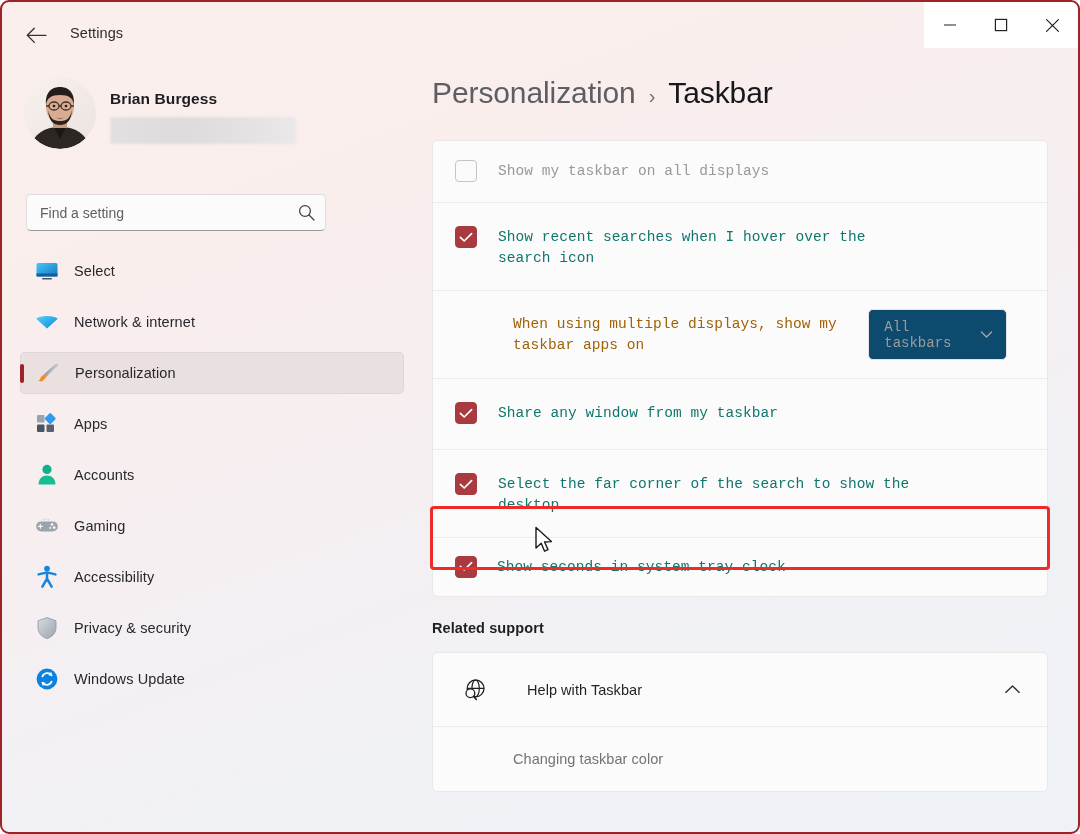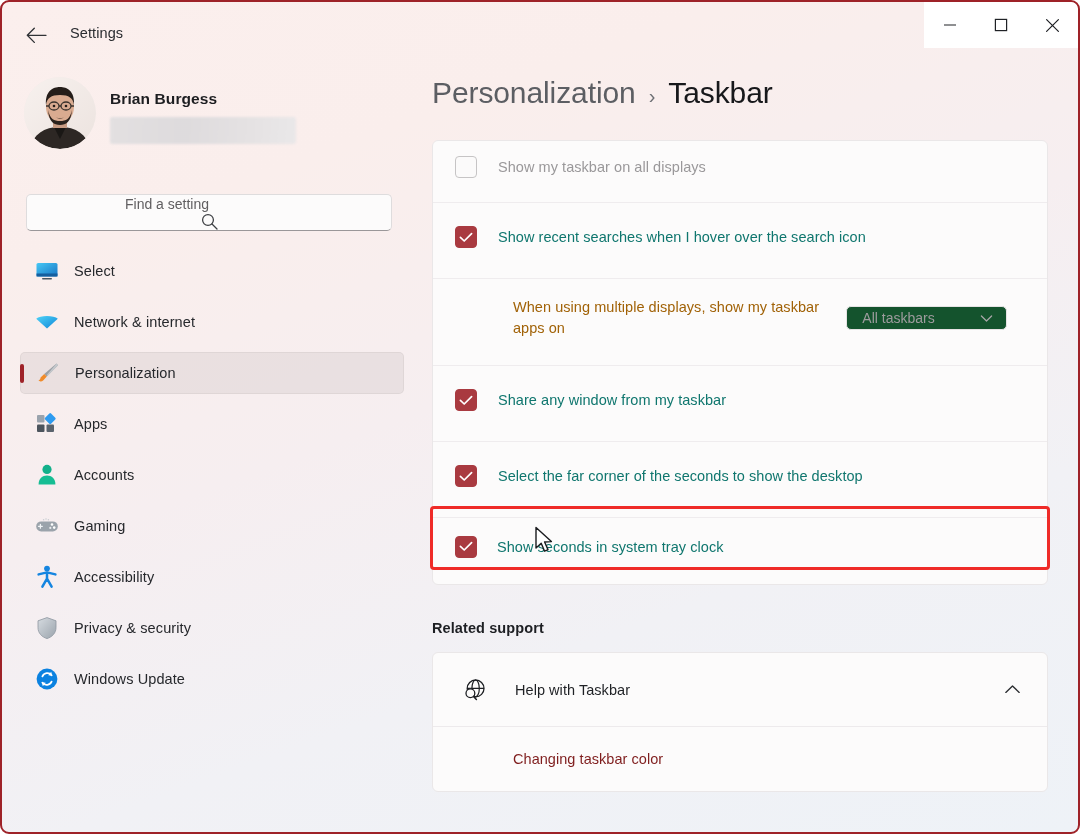--- a/index.html
+++ b/index.html
@@ -99,29 +99,28 @@
     width: 186px; height: 27px;
     border-radius: 2px;
     background: linear-gradient(95deg,#e2e0e1 0%,#dddbdd 40%,#e4e2e3 75%,#eae8e9 100%);
     filter: blur(1.1px);
     opacity: .95;
   }
 
   #search-box {
     position: absolute;
     left: 24px; top: 132px;
-    width: 366px; height: 37px;
+    width: 300px; height: 37px;
     background: #fcfbfb;
     border: 1px solid #dedcdd;
     border-bottom: 1px solid #9a9799;
     border-radius: 5px;
     display: flex;
     align-items: center;
     cursor: text;
-    flex-direction: column;
   }
   #search-input {
     flex: 1;
     border: none;
     outline: none;
     background: transparent;
     font-family: "Liberation Sans", sans-serif;
     font-size: 14px;
     color: #2b2d30;
     padding-left: 13px;
@@ -205,23 +204,24 @@
     width: 616px;
     background: #fcfbfb;
     border: 1px solid #eae7e8;
     border-radius: 6px;
     overflow: hidden;
   }
   .setting-row {
     position: relative;
     display: flex;
     align-items: flex-start;
-    padding: 0 24px 8px 22px;
+    padding: 0 24px 0 22px;
     border-bottom: 1px solid #efecee;
     min-height: 71px;
+    font-family: Liberation Mono, monospace;
   }
   .setting-row:last-child { border-bottom: none; }
   .setting-row.first { min-height: 62px; align-items: center; }
   .setting-row.two-line { min-height: 75px; }
   .row-inner {
     display: flex;
     align-items: flex-start;
     padding-top: 24px;
     padding-bottom: 22px;
     width: 100%;
@@ -265,22 +265,22 @@
     padding: 18px 0;
   }
   .dropdown-label {
     font-size: 14.5px;
     color: #a16207;
     line-height: 1.45;
     margin-left: 80px;
     letter-spacing: .05px;
   }
   #display-dropdown {
-    width: 172px; height: 24px;
-    background: #14532d;
+    width: 172px; height: 51px;
+    background: #0c4a6e;
     border: 1px solid #e6e3e4;
     border-radius: 5px;
     display: flex;
     align-items: center;
     justify-content: space-between;
     padding: 0 13px 0 15px;
     margin-right: 16px;
     cursor: default;
   }
   #display-dropdown-value {
@@ -337,36 +337,36 @@
   }
   #support-icon {
     width: 30px;
     display: flex; align-items: center; justify-content: center;
     flex-shrink: 0;
   }
   #support-title-text {
     flex: 1;
     font-size: 14.5px;
     color: #1f2125;
-    margin-left: 26px;
+    margin-left: 38px;
     letter-spacing: .05px;
   }
   #support-chevron {
     width: 26px;
     display: flex; align-items: center; justify-content: center;
   }
   .support-link-row {
     height: 64px;
     display: flex;
     align-items: center;
     padding-left: 80px;
   }
   .support-link {
     font-size: 14.5px;
-    color: #7f1d1d;
+    color: #737373;
     text-decoration: none;
     cursor: pointer;
     letter-spacing: .05px;
   }
 </style>
 </head>
 <body>
 
 <div id="window-frame">
 
@@ -648,21 +648,21 @@
 
       <div class="setting-row two-line">
         <div class="row-inner">
           <div class="checkbox checked">
             <span>
               <svg width="14" height="11" viewBox="0 0 14 11">
                 <path d="M1.4 5.4 L5.2 9 L12.6 1.6" stroke="#ffffff" stroke-width="1.7" fill="none" stroke-linecap="round" stroke-linejoin="round"></path>
               </svg>
             </span>
           </div>
-          <div class="row-label">Select the far corner of the seconds to show the desktop</div>
+          <div class="row-label">Select the far corner of the search to show the desktop</div>
         </div>
       </div>
 
       <div class="setting-row" style="min-height:58px;">
         <div class="row-inner" style="padding-top:0;padding-bottom:0;align-items:center;height:58px;">
           <div class="checkbox checked">
             <span>
               <svg width="14" height="11" viewBox="0 0 14 11">
                 <path d="M1.4 5.4 L5.2 9 L12.6 1.6" stroke="#ffffff" stroke-width="1.7" fill="none" stroke-linecap="round" stroke-linejoin="round"></path>
               </svg>

